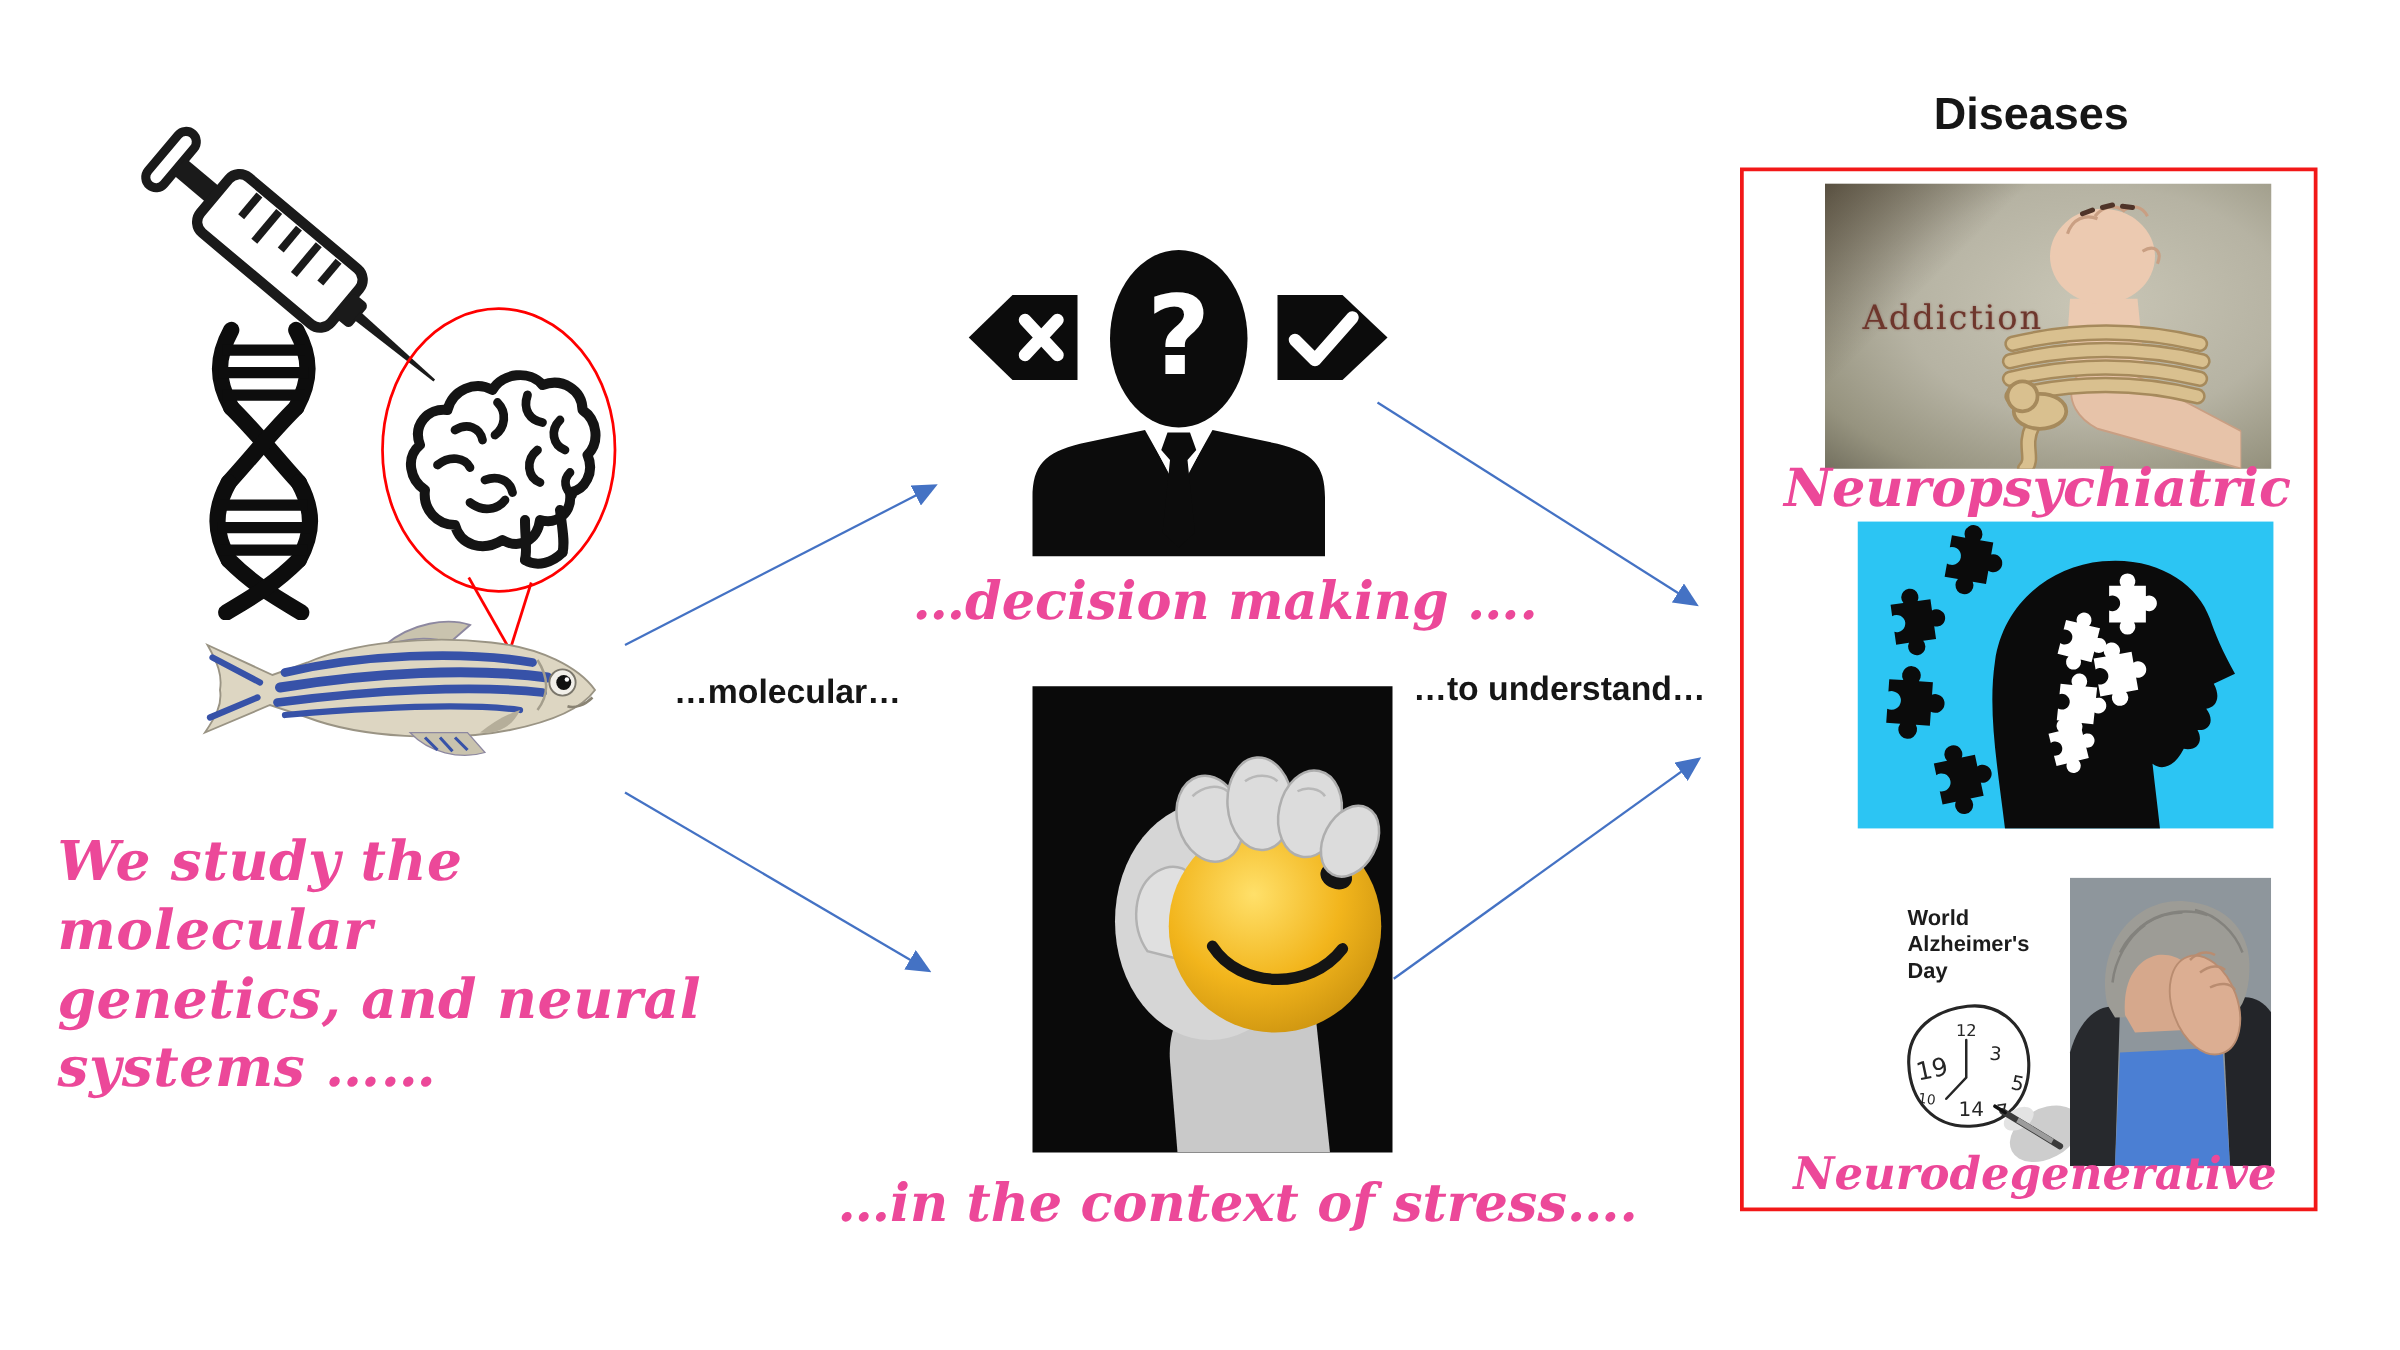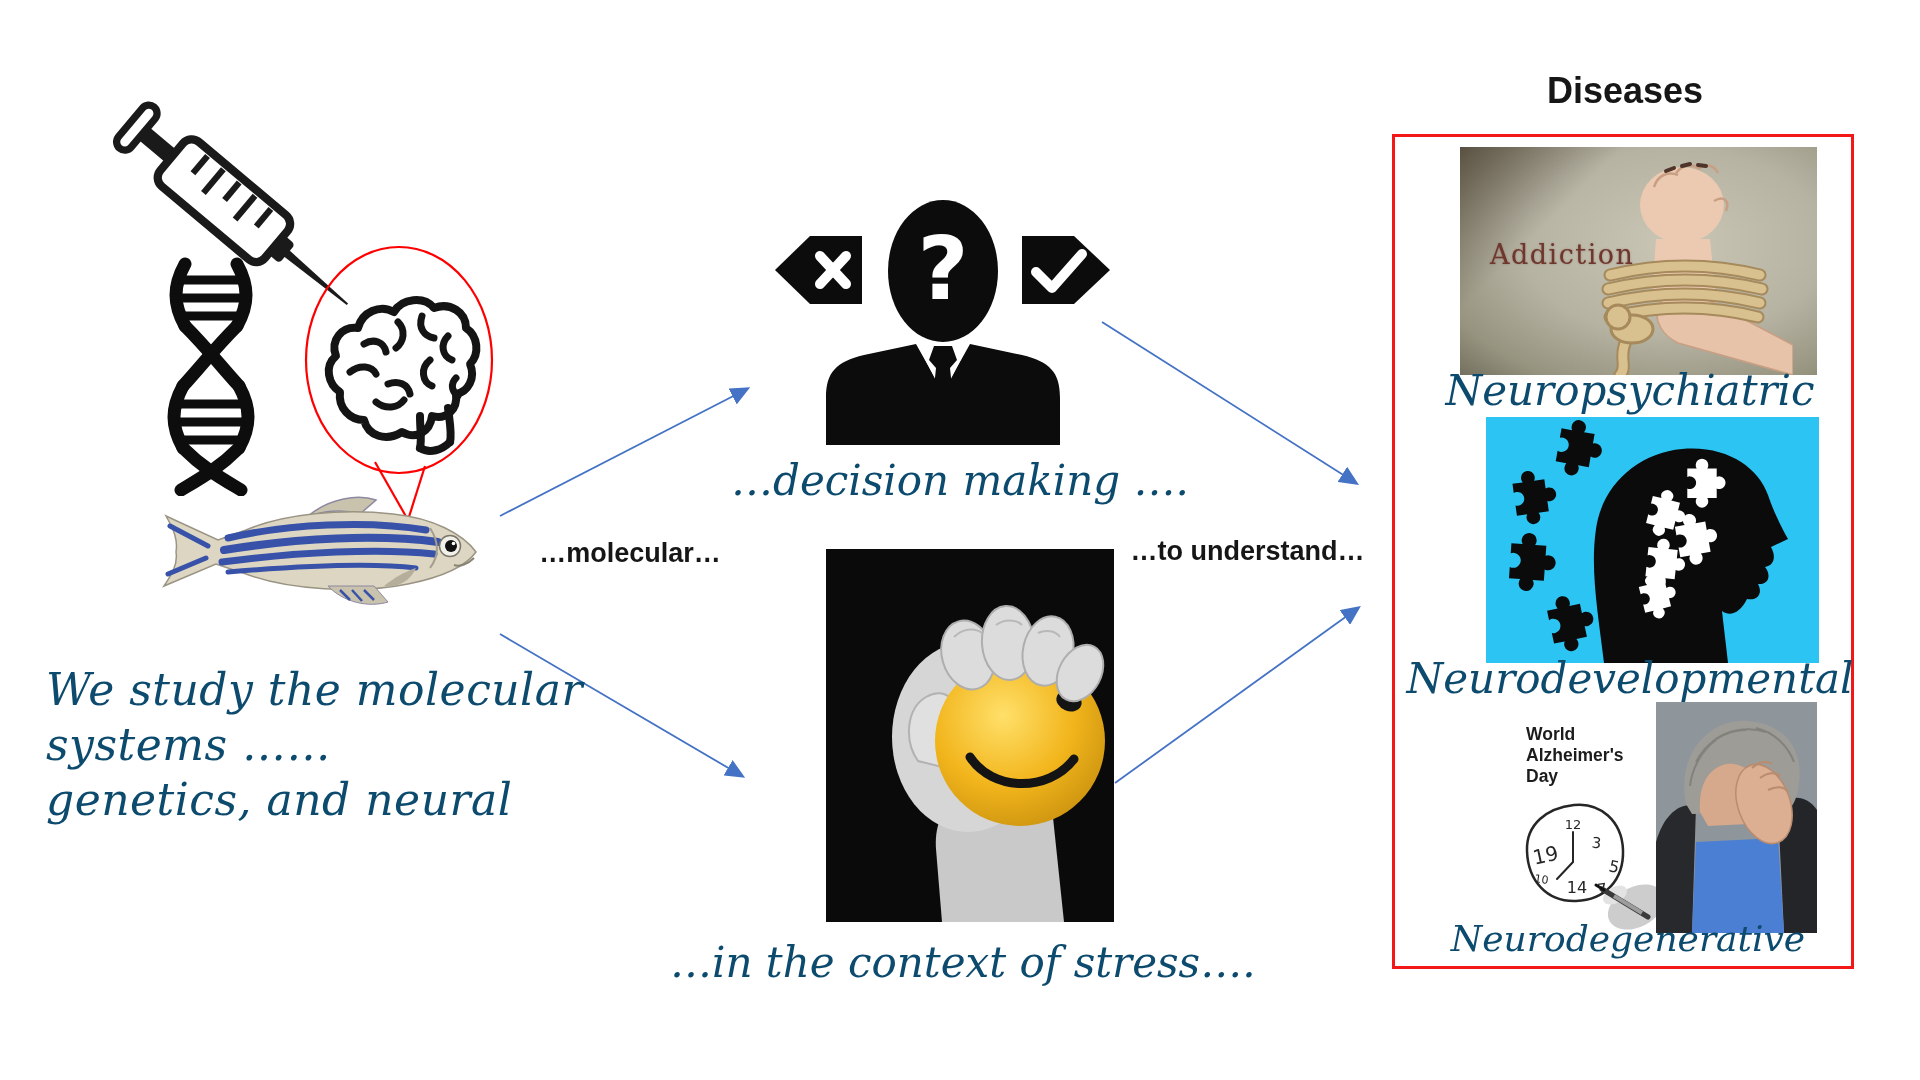--- a/index.html
+++ b/index.html
@@ -1,19 +1,19 @@
 <!DOCTYPE html>
 <html><head>
 <meta charset="utf-8">
 <style>
   html,body{margin:0;padding:0;background:#ffffff;}
   #stage{position:relative;width:1920px;height:1080px;background:#ffffff;overflow:hidden;
          font-family:"Liberation Sans", sans-serif;}
   .abs{position:absolute;}
-  .script{font-family:"DejaVu Serif", serif;font-style:italic;font-weight:400;color:#0c4a6e;}
+  .script{font-family:"DejaVu Serif", serif;font-style:italic;font-weight:700;color:#ec4899;}
   .boldsans{font-family:"Liberation Sans", sans-serif;font-weight:700;color:#161616;}
   .center{text-align:center;}
   .intro{font-size:44px;line-height:1.25;letter-spacing:.5px;}
   .flowlabel{font-size:27px;}
   .scriptlabel{font-size:42px;white-space:nowrap;}
   .card{position:absolute;overflow:hidden;padding-left:24px;}
   #red-box{border:3px solid #f21818;}
   #addiction-card{
     background-image:
       linear-gradient(135deg, rgba(45,32,20,.55) 0%, rgba(45,32,20,0) 28%),
@@ -125,22 +125,22 @@
     <path d="M258,78 C252,92 238,98 226,96 C236,88 246,82 258,78 Z" fill="#b5ae9a"></path>
     <path d="M272,38 C281,52 281,66 272,78" fill="none" stroke="#a49e8c" stroke-width="2"></path>
     <circle cx="292" cy="56" r="10.5" fill="#f2f0ea" stroke="#7a766b" stroke-width="1.5"></circle>
     <circle cx="293" cy="56" r="6" fill="#111111"></circle>
     <circle cx="295.5" cy="53.5" r="1.8" fill="#ffffff"></circle>
     <path d="M316,68 C310,74 302,77 296,75" fill="none" stroke="#8a8474" stroke-width="2"></path>
   </svg>
 
   <div class="abs script intro" style="left:46px;top:662px;width:560px;">
     <div>We study the  molecular</div>
+    <div>genetics, and neural</div>
     <div>systems ……</div>
-    <div>genetics, and neural</div>
   </div>
 
   <svg class="abs" style="left:770px;top:186px;" width="348" height="264" viewBox="0 0 348 264">
     <g>
       <polygon points="92,50 40,50 5,84 40,118 92,118" fill="#0c0c0c"></polygon>
       <g stroke="#ffffff" stroke-width="10" stroke-linecap="round">
         <line x1="50" y1="70" x2="76" y2="98"></line>
         <line x1="76" y1="70" x2="50" y2="98"></line>
       </g>
     </g>
@@ -250,21 +250,20 @@
         <use href="#puz" transform="translate(168,176) rotate(-14) scale(0.95)"></use>
       </g>
       <g fill="#0b0b0b">
         <use href="#puz" transform="translate(90,26) rotate(10) scale(1.2)"></use>
         <use href="#puz" transform="translate(44,76) rotate(-8) scale(1.15)"></use>
         <use href="#puz" transform="translate(42,140) rotate(4) scale(1.25)"></use>
         <use href="#puz" transform="translate(80,202) rotate(-12) scale(1.2)"></use>
       </g>
     </svg>
   </div>
-  <div class="abs script scriptlabel center" style="left:1400px;top:654px;width:460px;">Neurodevelopmental</div>
 
   <div class="card" style="left:1460px;top:702px;width:333px;height:231px;background:#ffffff;">
     <svg width="333" height="231" viewBox="0 0 333 231">
       <g font-family="Liberation Sans, sans-serif" font-size="17.5" font-weight="bold" fill="#1c1c1c">
         <text x="42" y="38">World</text>
         <text x="42" y="59">Alzheimer's</text>
         <text x="42" y="80">Day</text>
       </g>
       <g>
         <path d="M90,103 C116,100 138,119 139,148 C140,178 121,198 92,199 C63,200 44,179 43,149 C42,122 63,106 90,103 Z" fill="none" stroke="#262626" stroke-width="2.5"></path>

